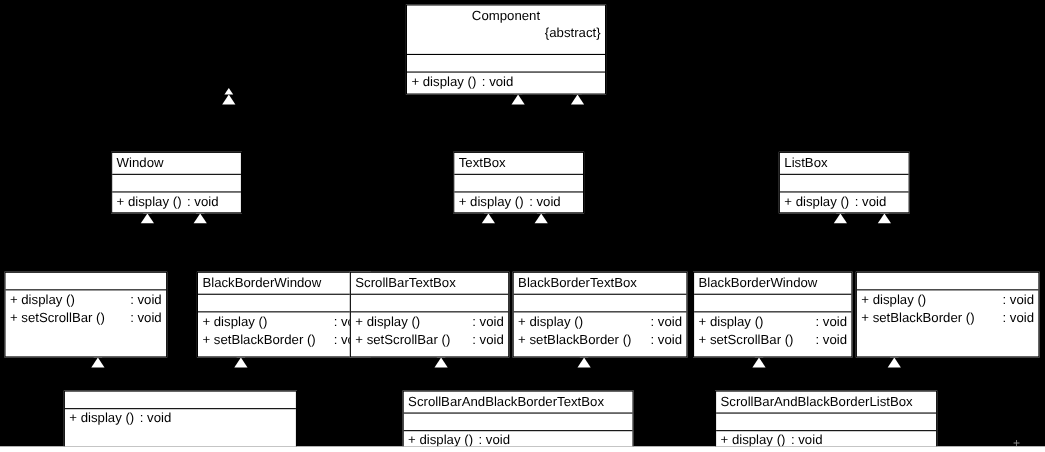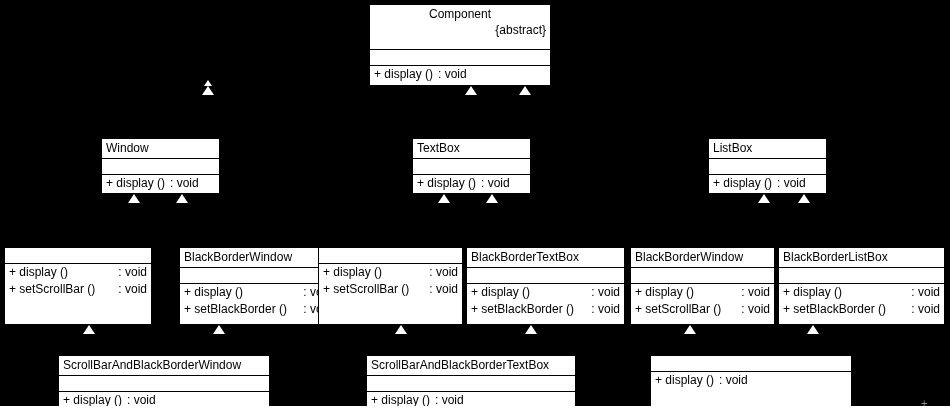--- a/index.html
+++ b/index.html
@@ -300,20 +300,23 @@
       </div>
       <div class="op">
         <span class="op-sig">+ setBlackBorder ()</span>
         <span class="op-spacer"></span>
         <span class="op-type">: void</span>
       </div>
     </div>
   </div>
 
   <div class="uml-class" style="left:318px; top:247px; width:145px; height:78px;">
+    <div class="uml-title">
+      <span>ScrollBarTextBox</span>
+    </div>
     <div class="uml-attrs"></div>
     <div class="uml-ops">
       <div class="op">
         <span class="op-sig">+ display ()</span>
         <span class="op-spacer"></span>
         <span class="op-type">: void</span>
       </div>
       <div class="op">
         <span class="op-sig">+ setScrollBar ()</span>
         <span class="op-spacer"></span>
@@ -354,42 +357,36 @@
       </div>
       <div class="op">
         <span class="op-sig">+ setScrollBar ()</span>
         <span class="op-spacer"></span>
         <span class="op-type">: void</span>
       </div>
     </div>
   </div>
 
   <div class="uml-class" style="left:778px; top:247px; width:167px; height:78px;">
-    <div class="uml-title">
-      <span>BlackBorderListBox</span>
-    </div>
     <div class="uml-attrs"></div>
     <div class="uml-ops">
       <div class="op">
         <span class="op-sig">+ display ()</span>
         <span class="op-spacer"></span>
         <span class="op-type">: void</span>
       </div>
       <div class="op">
         <span class="op-sig">+ setBlackBorder ()</span>
         <span class="op-spacer"></span>
         <span class="op-type">: void</span>
       </div>
     </div>
   </div>
 
   <div class="uml-class" style="left:58px; top:355px; width:212px; height:56px;">
-    <div class="uml-title">
-      <span>ScrollBarAndBlackBorderWindow</span>
-    </div>
     <div class="uml-attrs"></div>
     <div class="uml-ops">
       <div class="op op-compact">
         <span class="op-sig">+ display ()</span>
         <span class="op-spacer"></span>
         <span class="op-type">: void</span>
       </div>
     </div>
   </div>
 
@@ -401,20 +398,23 @@
     <div class="uml-ops">
       <div class="op op-compact">
         <span class="op-sig">+ display ()</span>
         <span class="op-spacer"></span>
         <span class="op-type">: void</span>
       </div>
     </div>
   </div>
 
   <div class="uml-class" style="left:650px; top:355px; width:202px; height:56px;">
+    <div class="uml-title">
+      <span>ScrollBarAndBlackBorderListBox</span>
+    </div>
     <div class="uml-attrs"></div>
     <div class="uml-ops">
       <div class="op op-compact">
         <span class="op-sig">+ display ()</span>
         <span class="op-spacer"></span>
         <span class="op-type">: void</span>
       </div>
     </div>
   </div>
 

